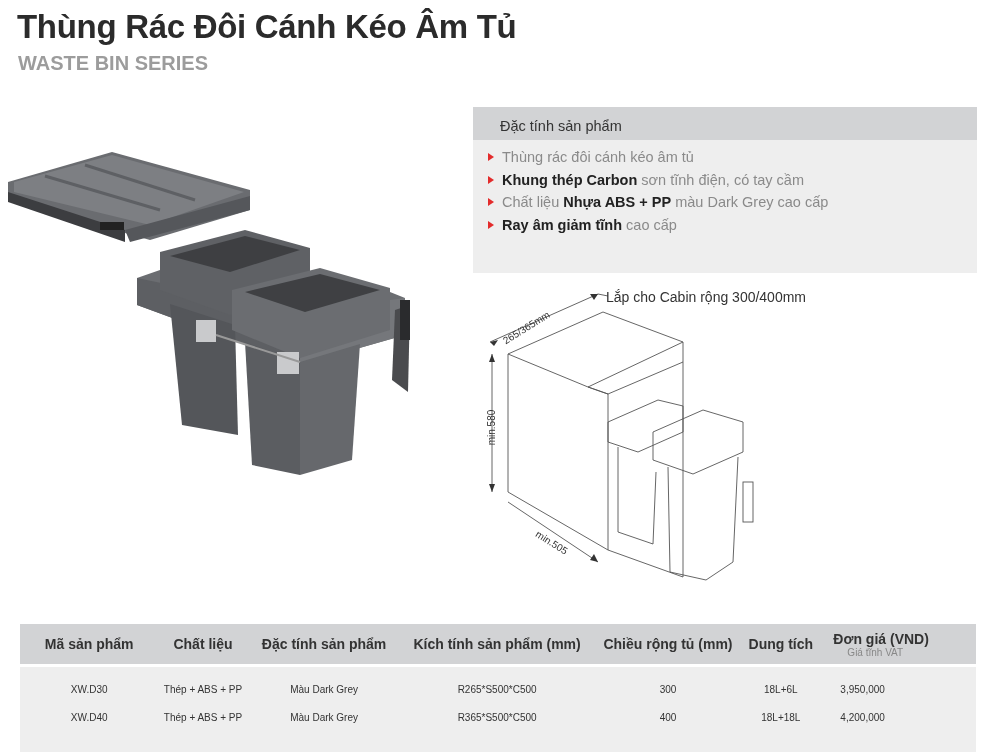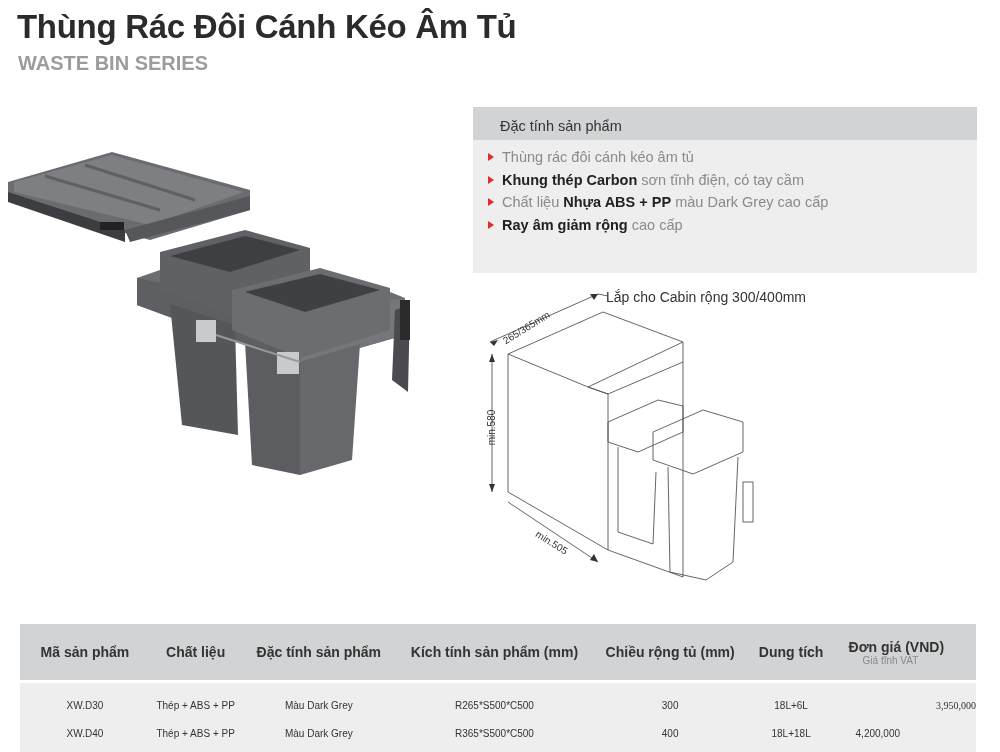--- a/index.html
+++ b/index.html
@@ -33,21 +33,21 @@
   .features-list li b { color: #222; }
   .drawing { position: absolute; left: 478px; top: 282px; width: 330px; height: 318px; }
   .drawing .caption {
     position: absolute; left: 128px; top: 7px; font-size: 14px; color: #333; white-space: nowrap;
   }
   .drawing .dim { position: absolute; font-size: 10px; color: #333; white-space: nowrap; }
   .spec-table {
     position: absolute; left: 20px; top: 624px; width: 956px; border-collapse: separate; border-spacing: 0;
   }
   .spec-table th {
-    background: #d2d3d5; height: 40px; font-size: 14px; font-weight: bold; color: #333; padding: 8px;
+    background: #d2d3d5; height: 40px; font-size: 14px; font-weight: bold; color: #333; padding: 0;
     text-align: center; white-space: nowrap; border-bottom: 3px solid #ffffff;
   }
   .spec-table th .sub { display: block; font-size: 10px; font-weight: normal; color: #888; line-height: 11px; }
   .spec-table th .main { display: block; line-height: 16px; }
   .spec-table td {
     background: #eeeeee; font-size: 10px; color: #333; text-align: center; white-space: nowrap; padding: 0; height: 28px;
   }
   .spec-table tr.first td { padding-top: 8px; }
   .spec-table tr.pad td { height: 24px; }
 </style>
@@ -102,21 +102,21 @@
     <li>
       <span class="bullet"></span>
       <span></span><b>Khung thép Carbon</b><span> sơn tĩnh điện, có tay cầm</span>
     </li>
     <li>
       <span class="bullet"></span>
       <span>Chất liệu </span><b>Nhựa ABS + PP</b><span> màu Dark Grey cao cấp</span>
     </li>
     <li>
       <span class="bullet"></span>
-      <span></span><b>Ray âm giảm rộng</b><span> cao cấp</span>
+      <span></span><b>Ray âm giảm tĩnh</b><span> cao cấp</span>
     </li>
   </ul>
 </div>
 
 <div class="drawing">
   <svg width="330" height="318" viewBox="0 0 330 318">
     <g fill="none" stroke="#555" stroke-width="0.9">
 
       <polygon points="30,72 125,30 205,60 110,105" fill="#fff"></polygon>
       <polyline points="30,72 30,210 130,268 130,112 110,105"></polyline>
@@ -177,21 +177,21 @@
     </tr>
   </thead>
   <tbody>
     <tr class="first">
       <td>XW.D30</td>
       <td>Thép + ABS + PP</td>
       <td>Màu Dark Grey</td>
       <td>R265*S500*C500</td>
       <td>300</td>
       <td>18L+6L</td>
-      <td style="text-align:right; padding-left:21px;font-family:Liberation Serif, serif;">3,950,000</td>
+      <td style="text-align:left; padding-left:21px;">3,950,000</td>
     </tr>
     <tr>
       <td>XW.D40</td>
       <td>Thép + ABS + PP</td>
       <td>Màu Dark Grey</td>
       <td>R365*S500*C500</td>
       <td>400</td>
       <td>18L+18L</td>
       <td style="text-align:left; padding-left:21px;">4,200,000</td>
     </tr>

